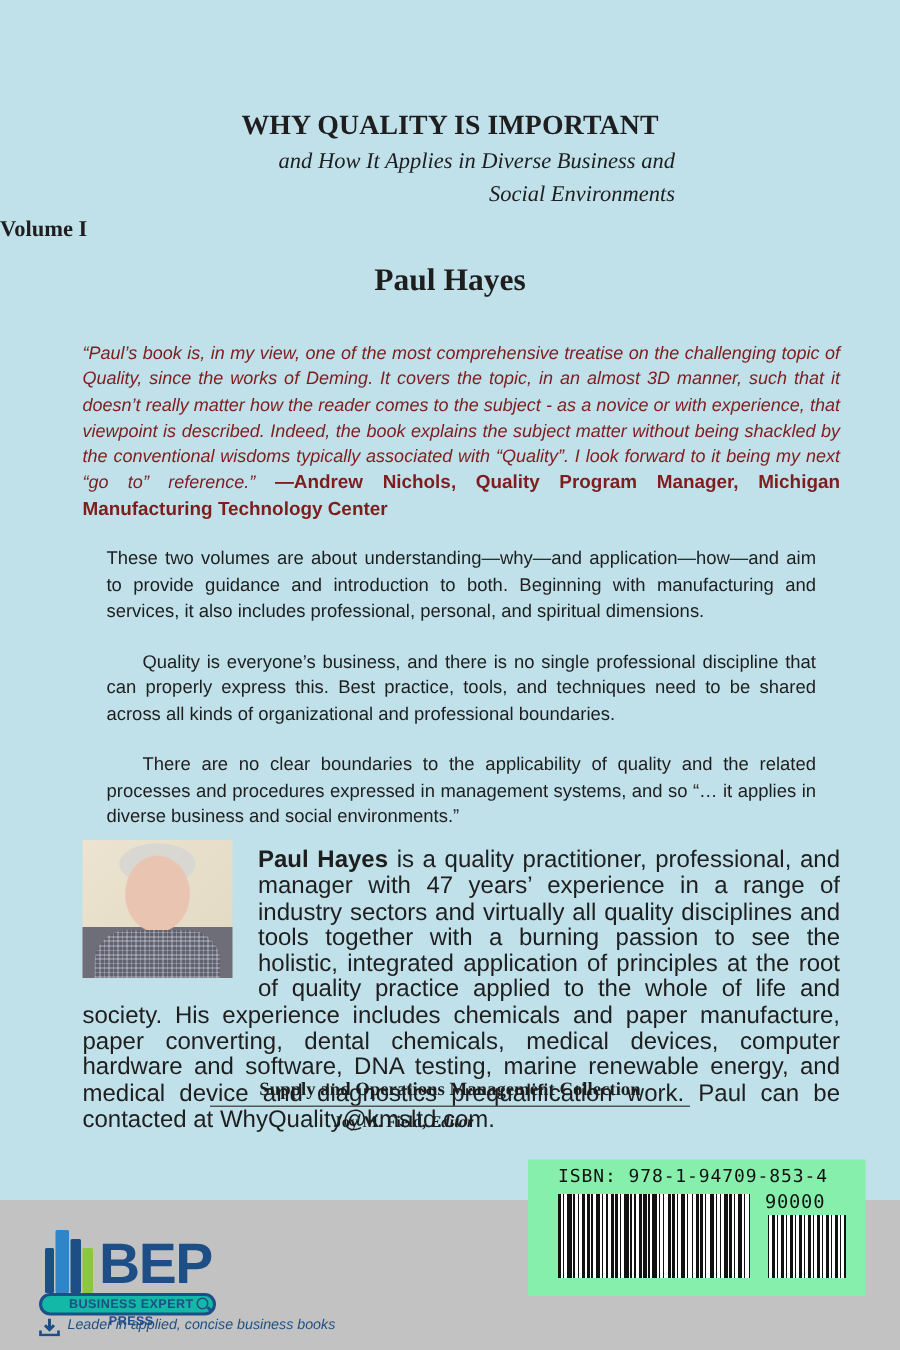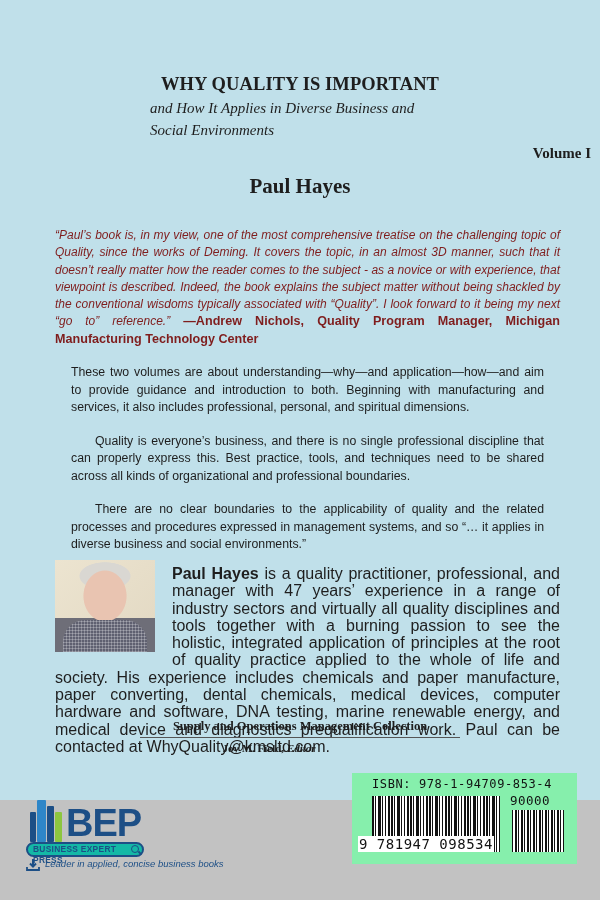--- a/index.html
+++ b/index.html
@@ -20,28 +20,28 @@
   }
   .title {
     position: absolute; left: 0; width: 600px; top: 74px;
     text-align: center;
     font-family: "Liberation Serif", serif;
     font-weight: bold; font-size: 18.5px; letter-spacing: 0.1px;
     color: #1e1e1e;
   }
   .subtitle {
     position: absolute; left: 150px; width: 300px; top: 97px;
-    text-align: left;
+    text-align: right;
     font-family: "Liberation Serif", serif;
     font-style: italic; font-size: 15px; line-height: 22px;
     color: #1e1e1e;
   }
   .volume {
     position: absolute; left: 0; width: 591px; top: 145px;
-    text-align: right;
+    text-align: left;
     font-family: "Liberation Serif", serif;
     font-weight: bold; font-size: 15px;
   }
   .author {
     position: absolute; left: 0; width: 600px; top: 174px;
     text-align: center;
     font-family: "Liberation Serif", serif;
     font-weight: bold; font-size: 21px;
   }
   .quote {
@@ -130,21 +130,21 @@
       #111 0 1px, #fff 1px 3px, #111 3px 5px, #fff 5px 6px,
       #111 6px 7px, #fff 7px 9px, #111 9px 11px, #fff 11px 12px);
   }
   .ean-text {
     position: absolute; left: 6px; top: 63px;
     font-family: "DejaVu Sans Mono", monospace;
     font-size: 14px; letter-spacing: 0.5px; color: #111;
     background: #fff; padding: 0 1px;
   }
   .logo {
-    position: absolute; left: 26px; top: 800px; width: 200px; height: 70px;
+    position: absolute; left: 26px; top: 820px; width: 200px; height: 70px; text-align: center;
   }
   .logo-books { position: absolute; left: 4px; top: 0; width: 36px; height: 42px; }
   .book { position: absolute; bottom: 0; border-radius: 1px; }
   .logo-bep {
     position: absolute; left: 40px; top: 4px;
     font-family: "Liberation Sans", sans-serif;
     font-weight: bold; font-size: 38px; line-height: 38px;
     color: #1d4f86; letter-spacing: -1px;
   }
   .logo-pill {
@@ -203,21 +203,20 @@
 <div class="rule"></div>
 <div class="editor">
   <span>Joy M. Field, </span><span class="role">Editor</span>
 </div>
 
 <div class="barcode-box">
   <div class="isbn-text">ISBN: 978-1-94709-853-4</div>
   <div class="bars-main"></div>
   <div class="price-text">90000</div>
   <div class="bars-addon"></div>
-  <div class="ean-text">9 781947 098534</div>
 </div>
 
 <div class="logo">
   <div class="logo-books">
     <div class="book" style="left:0;width:6px;height:30px;background:#1d4f86;"></div>
     <div class="book" style="left:7px;width:9px;height:42px;background:#2e86c8;"></div>
     <div class="book" style="left:17px;width:7px;height:36px;background:#1d4f86;"></div>
     <div class="book" style="left:25px;width:7px;height:30px;background:#8dc63f;"></div>
   </div>
   <div class="logo-bep">BEP</div>

